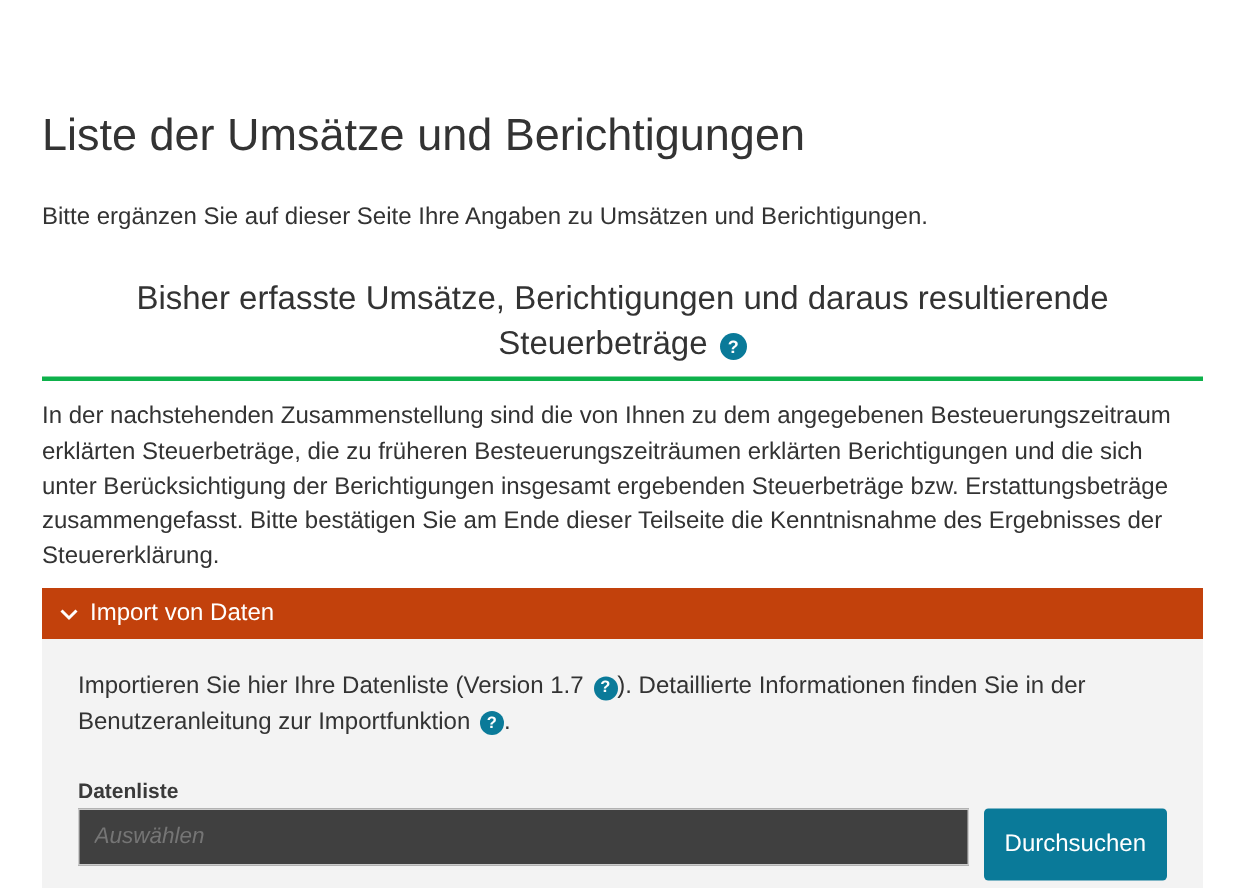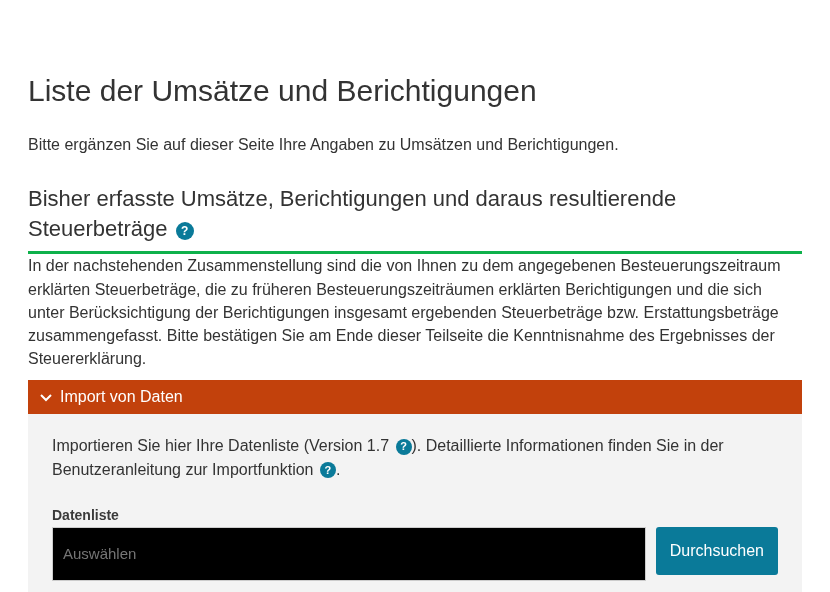--- a/index.html
+++ b/index.html
@@ -24,20 +24,22 @@
   }
   h2 {
     font-size: 22px;
     font-weight: 400;
     color: #333;
     line-height: 1.35;
     padding-bottom: 8px;
   }
   .h2-row {
     border-bottom: 3px solid #0eb14b;
+    margin-bottom: 12px;
+    text-align: center;
   }
   .help-icon {
     display: inline-flex;
     align-items: center;
     justify-content: center;
     width: 18px;
     height: 18px;
     border-radius: 50%;
     background: #0a7a99;
     color: #fff;
@@ -93,25 +95,26 @@
     display: block;
   }
   .file-row {
     display: flex;
     gap: 10px;
     margin-bottom: 12px;
   }
   .file-input {
     flex: 1;
     border: 1px solid #ccc;
-    background: #000000;
+    background: #404040;
     padding: 8px 10px;
     font-size: 15px;
     color: #9a9a9a;
-    height: 54px;
+    font-style: italic;
+    height: 38px;
   }
   .btn {
     background: #0a7a99;
     color: #fff;
     border: none;
     font-size: 16px;
     padding: 0 14px;
     cursor: pointer;
     height: 48px;
     border-radius: 3px;

